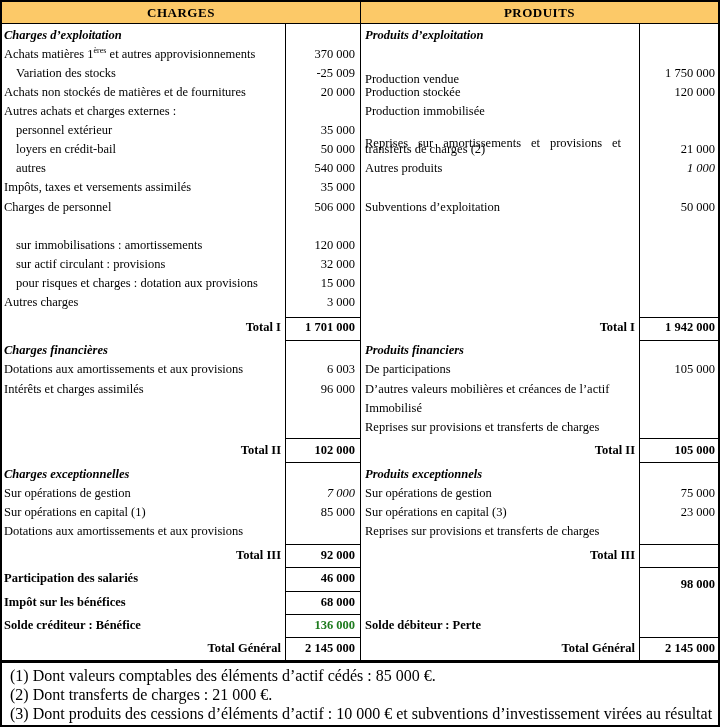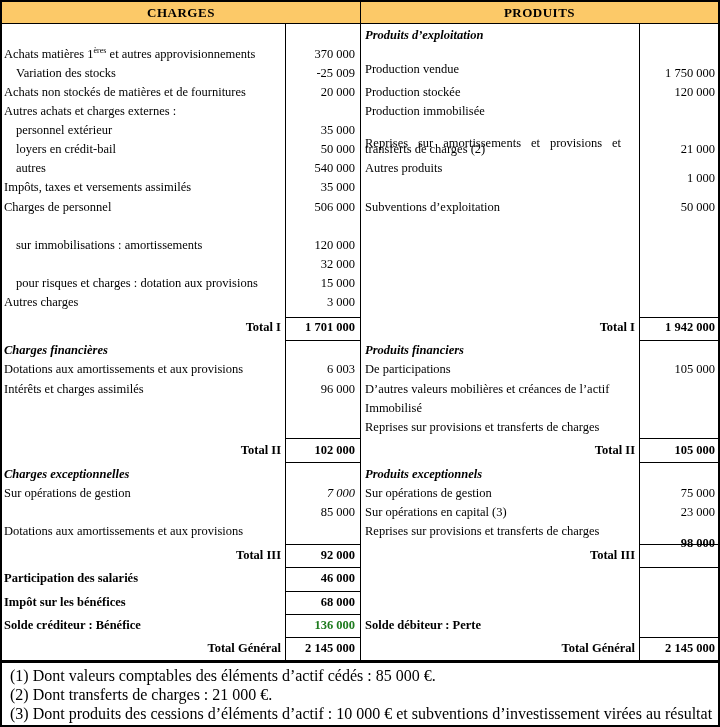--- a/index.html
+++ b/index.html
@@ -50,20 +50,21 @@
   <div class="hline" style="left:285px;top:637px;width:76px;"></div>
 
   <div class="hline" style="left:639px;top:317px;width:81px;"></div>
   <div class="hline" style="left:639px;top:340px;width:81px;"></div>
   <div class="hline" style="left:639px;top:438px;width:81px;"></div>
   <div class="hline" style="left:639px;top:462px;width:81px;"></div>
   <div class="hline" style="left:639px;top:544px;width:81px;"></div>
   <div class="hline" style="left:639px;top:567px;width:81px;"></div>
   <div class="hline" style="left:639px;top:637px;width:81px;"></div>
 
+  <div class="row lbl sec" style="left:0;top:26px;width:285px;">Charges d’exploitation</div>
 
   <div class="row lbl" style="left:0;top:45px;width:285px;"><span>Achats matières 1</span><sup>ères</sup><span> et autres approvisionnements</span></div>
   <div class="row val" style="left:286px;top:45px;width:74px;">370 000</div>
 
   <div class="row ind" style="left:0;top:64px;">Variation des stocks</div>
   <div class="row val" style="left:286px;top:64px;width:74px;">-25 009</div>
 
   <div class="row lbl" style="left:0;top:83px;">Achats non stockés de matières et de fournitures</div>
   <div class="row val" style="left:286px;top:83px;width:74px;">20 000</div>
 
@@ -81,20 +82,21 @@
   <div class="row lbl" style="left:0;top:178px;">Impôts, taxes et versements assimilés</div>
   <div class="row val" style="left:286px;top:178px;width:74px;">35 000</div>
 
   <div class="row lbl" style="left:0;top:198px;">Charges de personnel</div>
   <div class="row val" style="left:286px;top:198px;width:74px;">506 000</div>
 
 
   <div class="row ind" style="left:0;top:236px;">sur immobilisations : amortissements</div>
   <div class="row val" style="left:286px;top:236px;width:74px;">120 000</div>
 
+  <div class="row ind" style="left:0;top:255px;">sur actif circulant : provisions</div>
   <div class="row val" style="left:286px;top:255px;width:74px;">32 000</div>
 
   <div class="row ind" style="left:0;top:274px;">pour risques et charges : dotation aux provisions</div>
   <div class="row val" style="left:286px;top:274px;width:74px;">15 000</div>
 
   <div class="row lbl" style="left:0;top:293px;">Autres charges</div>
   <div class="row val" style="left:286px;top:293px;width:74px;">3 000</div>
 
   <div class="row tot" style="left:0;top:318px;width:285px;">Total I</div>
   <div class="row val b" style="left:286px;top:318px;width:74px;">1 701 000</div>
@@ -103,47 +105,48 @@
   <div class="row lbl" style="left:0;top:360px;">Dotations aux amortissements et aux provisions</div>
   <div class="row val" style="left:286px;top:360px;width:74px;">6 003</div>
   <div class="row lbl" style="left:0;top:380px;">Intérêts et charges assimilés</div>
   <div class="row val" style="left:286px;top:380px;width:74px;">96 000</div>
   <div class="row tot" style="left:0;top:441px;width:285px;">Total II</div>
   <div class="row val b" style="left:286px;top:441px;width:74px;">102 000</div>
 
   <div class="row lbl sec" style="left:0;top:465px;">Charges exceptionnelles</div>
   <div class="row lbl" style="left:0;top:484px;">Sur opérations de gestion</div>
   <div class="row val" style="left:286px;top:484px;width:74px;font-style:italic;">7 000</div>
+  <div class="row lbl" style="left:0;top:503px;">Sur opérations en capital (1)</div>
   <div class="row val" style="left:286px;top:503px;width:74px;">85 000</div>
   <div class="row lbl" style="left:0;top:522px;">Dotations aux amortissements et aux provisions</div>
   <div class="row tot" style="left:0;top:546px;width:285px;">Total III</div>
   <div class="row val b" style="left:286px;top:546px;width:74px;">92 000</div>
 
   <div class="row lbl b" style="left:0;top:569px;">Participation des salariés</div>
   <div class="row val b" style="left:286px;top:569px;width:74px;">46 000</div>
   <div class="row lbl b" style="left:0;top:593px;">Impôt sur les bénéfices</div>
   <div class="row val b" style="left:286px;top:593px;width:74px;">68 000</div>
   <div class="row lbl b" style="left:0;top:616px;">Solde créditeur : Bénéfice</div>
   <div class="row val b green" style="left:286px;top:616px;width:74px;">136 000</div>
   <div class="row tot" style="left:0;top:639px;width:285px;">Total Général</div>
   <div class="row val b" style="left:286px;top:639px;width:74px;">2 145 000</div>
 
   <div class="row lbl sec" style="left:361px;top:26px;">Produits d’exploitation</div>
-  <div class="row lbl" style="left:361px;top:60px;">Production vendue</div>
+  <div class="row lbl" style="left:361px;top:70px;">Production vendue</div>
   <div class="row val" style="left:640px;top:64px;width:80px;">1 750 000</div>
 
   <div class="row lbl" style="left:361px;top:64px;"></div>
   <div class="row lbl" style="left:361px;top:83px;">Production stockée</div>
   <div class="row val" style="left:640px;top:83px;width:80px;">120 000</div>
   <div class="row lbl" style="left:361px;top:102px;">Production immobilisée</div>
   <div class="row lbl just" style="left:361px;top:121px;width:256px;margin-top:13px;">Reprises sur amortissements et provisions et</div>
   <div class="row lbl" style="left:361px;top:140px;">transferts de charges (2)</div>
   <div class="row val" style="left:640px;top:140px;width:80px;">21 000</div>
   <div class="row lbl" style="left:361px;top:159px;">Autres produits</div>
-  <div class="row val" style="left:640px;top:169px;width:80px;">1 000</div>
+  <div class="row val" style="left:640px;top:159px;width:80px;font-style:italic;">1 000</div>
   <div class="row lbl" style="left:361px;top:198px;">Subventions d’exploitation</div>
   <div class="row val" style="left:640px;top:198px;width:80px;">50 000</div>
   <div class="row tot" style="left:361px;top:318px;width:278px;">Total I</div>
   <div class="row val b" style="left:640px;top:318px;width:80px;">1 942 000</div>
 
   <div class="row lbl sec" style="left:361px;top:341px;">Produits financiers</div>
   <div class="row lbl" style="left:361px;top:360px;">De participations</div>
   <div class="row val" style="left:640px;top:360px;width:80px;">105 000</div>
   <div class="row lbl" style="left:361px;top:380px;">D’autres valeurs mobilières et créances de l’actif</div>
   <div class="row lbl" style="left:361px;top:399px;">Immobilisé</div>
@@ -151,21 +154,21 @@
   <div class="row tot" style="left:361px;top:441px;width:278px;">Total II</div>
   <div class="row val b" style="left:640px;top:441px;width:80px;">105 000</div>
 
   <div class="row lbl sec" style="left:361px;top:465px;">Produits exceptionnels</div>
   <div class="row lbl" style="left:361px;top:484px;">Sur opérations de gestion</div>
   <div class="row val" style="left:640px;top:484px;width:80px;">75 000</div>
   <div class="row lbl" style="left:361px;top:503px;">Sur opérations en capital (3)</div>
   <div class="row val" style="left:640px;top:503px;width:80px;">23 000</div>
   <div class="row lbl" style="left:361px;top:522px;">Reprises sur provisions et transferts de charges</div>
   <div class="row tot" style="left:361px;top:546px;width:278px;">Total III</div>
-  <div class="row val b" style="left:640px;top:534px;width:80px;">98 000</div>
+  <div class="row val b" style="left:640px;top:575px;width:80px;">98 000</div>
 
   <div class="row lbl b" style="left:361px;top:616px;">Solde débiteur : Perte</div>
   <div class="row val b" style="left:640px;top:616px;width:80px;"></div>
   <div class="row tot" style="left:361px;top:639px;width:278px;">Total Général</div>
   <div class="row val b" style="left:640px;top:639px;width:80px;">2 145 000</div>
 
   <div class="notes">
     <div class="note" style="top:3px;">(1) Dont valeurs comptables des éléments d’actif cédés : 85 000 €.</div>
     <div class="note" style="top:22px;">(2) Dont transferts de charges : 21 000 €.</div>
     <div class="note" style="top:41px;">(3) Dont produits des cessions d’éléments d’actif : 10 000 € et subventions d’investissement virées au résultat : 13 000 €.</div>

